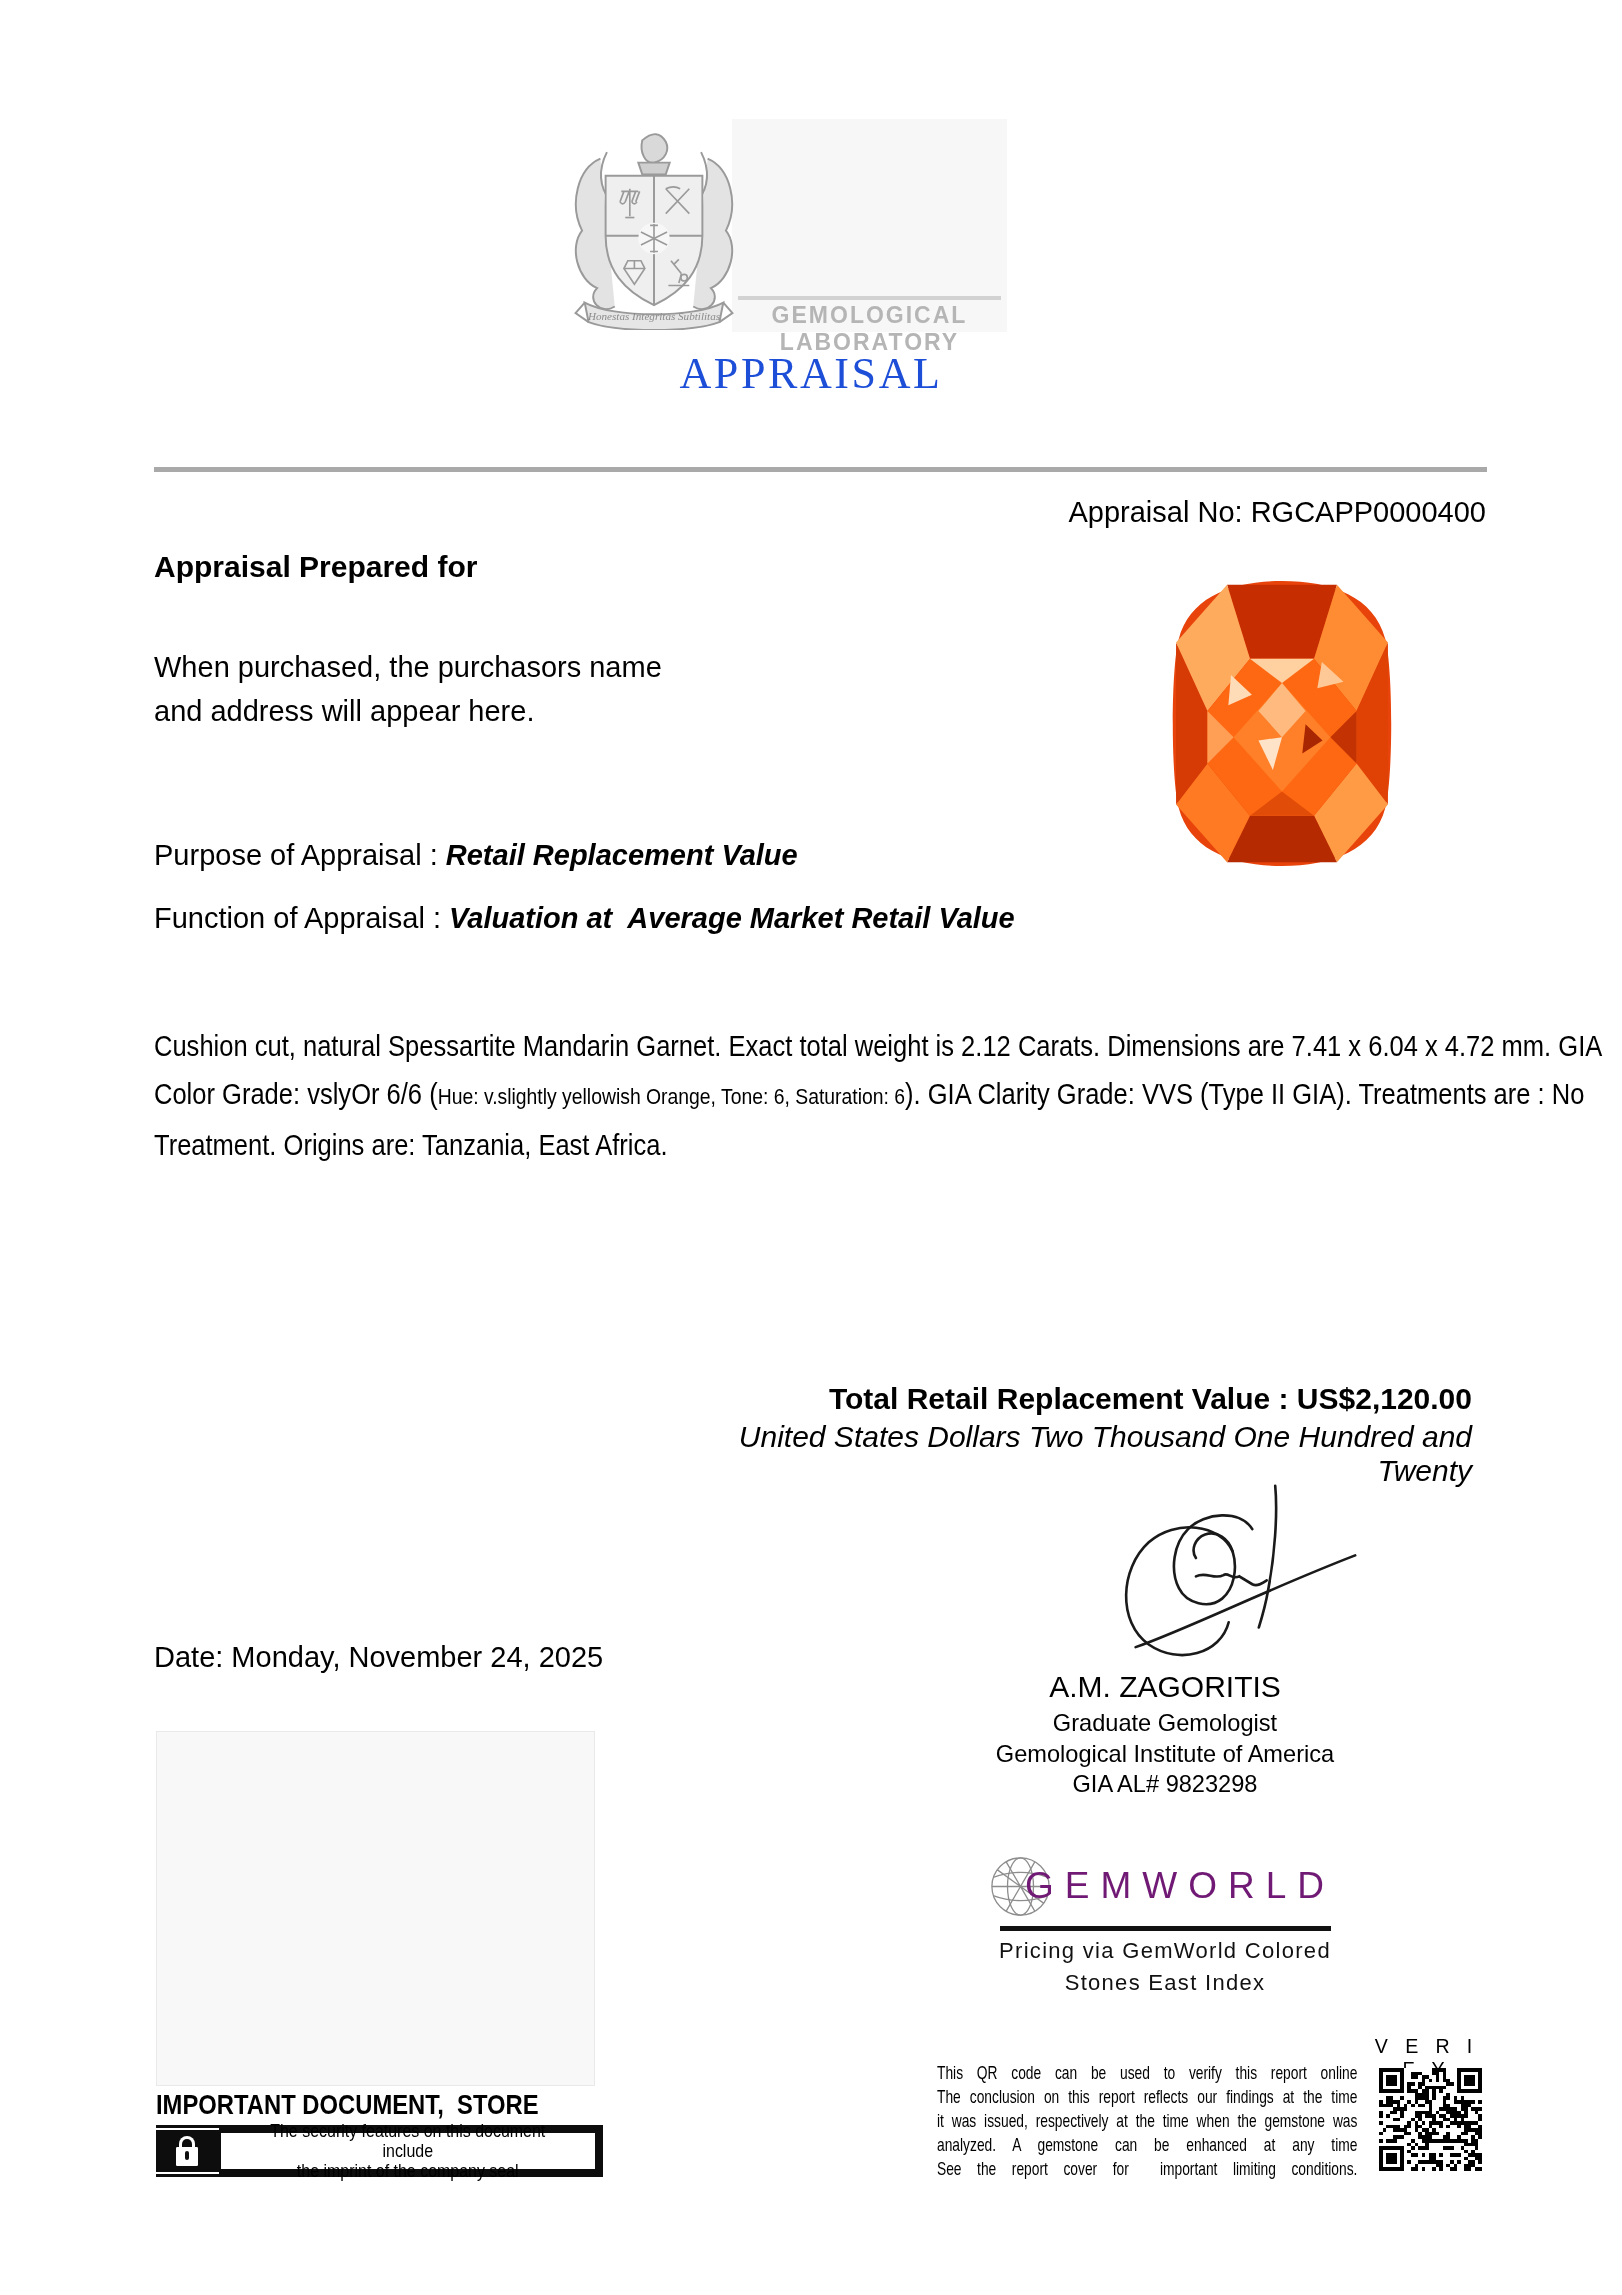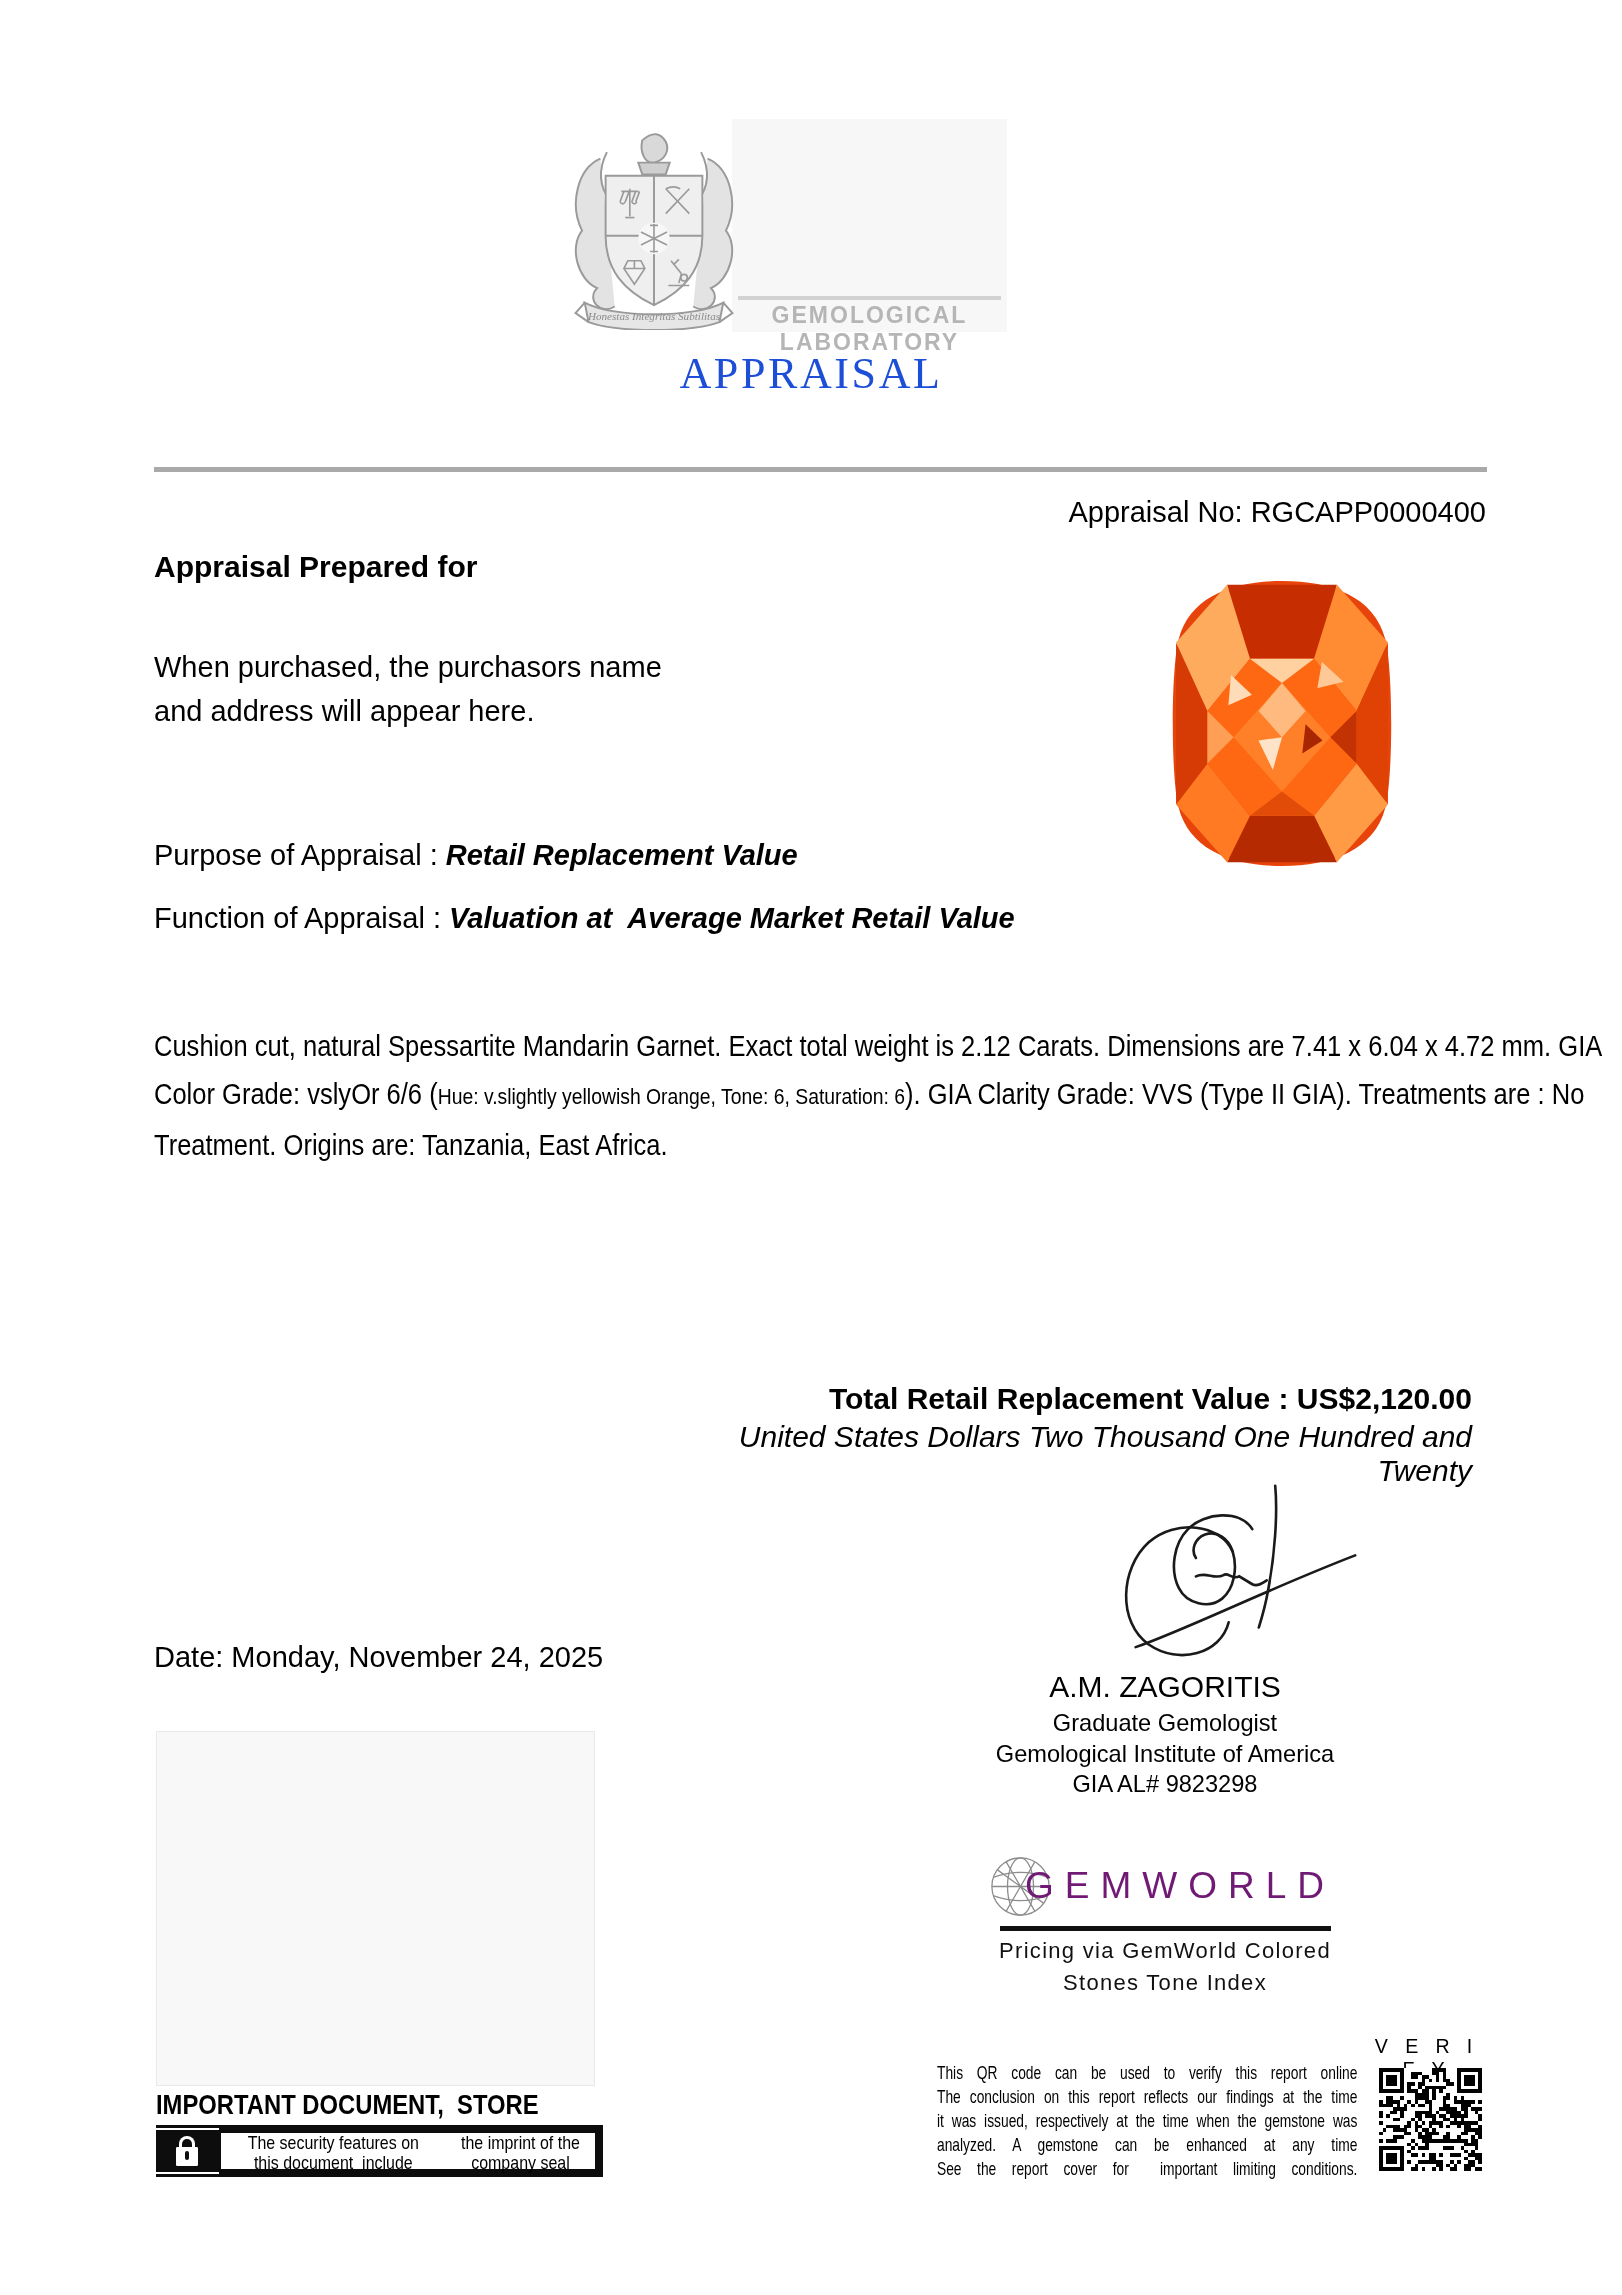--- a/index.html
+++ b/index.html
@@ -65,21 +65,21 @@
   .verify-label{left:1361px;top:2035px;width:131px;text-align:center;font-size:19.6px;letter-spacing:5.9px;}
   .qr-text{left:937px;top:2061px;width:539px;transform:scaleX(0.78);transform-origin:left top;
            font-size:17.7px;line-height:24px;}
   .qr-text div{text-align:justify;text-align-last:justify;white-space:pre-wrap;}
   .qr{left:1379px;top:2068px;}
 
   .important{left:156px;top:2089px;width:530px;transform:scaleX(0.85);transform-origin:left top;
              font-size:28px;font-weight:bold;}
   .security-box{left:156px;top:2125px;width:447px;height:52px;background:#0d0d0d;}
   .security-inner{position:absolute;left:63px;top:5.9px;right:6.5px;bottom:5.9px;background:#ffffff;
-                  border:2px solid #0d0d0d;display:flex;flex-direction:row;justify-content:center;}
+                  border:2px solid #0d0d0d;display:flex;flex-direction:column;justify-content:center;}
   .security-strip-top{position:absolute;left:0;top:2.6px;width:63px;height:2px;background:#fff;}
   .security-strip-bot{position:absolute;left:0;bottom:2.6px;width:63px;height:2px;background:#fff;}
   .security-text{font-size:19px;line-height:20px;text-align:center;transform:scaleX(0.84);
                  transform-origin:center;}
   .lock{position:absolute;left:19.6px;top:10.5px;width:23.6px;height:31px;}
   .lock-shackle{position:absolute;left:3.9px;top:0;width:9.2px;height:11.8px;border:3.3px solid #fff;
                 border-bottom:none;border-radius:7.9px 7.9px 0 0;}
   .lock-body{position:absolute;left:0;top:11.8px;width:22px;height:18.3px;background:#fff;border-radius:1.3px;}
   .lock-hole{position:absolute;left:9.2px;top:15.7px;width:4.6px;height:9.2px;background:#0d0d0d;border-radius:2px;}
 </style>
@@ -199,21 +199,21 @@
     <g stroke="#8d8d8d" fill="none" stroke-width="2">
       <circle cx="50" cy="50" r="44"></circle>
       <ellipse cx="50" cy="50" rx="20" ry="44"></ellipse>
       <path d="M8,36 C35,26 65,26 92,36 M8,64 C35,74 65,74 92,64 M6,50 L94,50"></path>
       <path d="M28,12 L72,88 M72,12 L28,88 M14,24 L86,76"></path>
     </g>
   </svg>
   <div class="abs gw-brand">GEMWORLD</div>
   <div class="abs gw-underline"></div>
   <div class="abs gw-cap gw-cap1">Pricing via GemWorld Colored</div>
-  <div class="abs gw-cap gw-cap2">Stones Tone Index</div>
+  <div class="abs gw-cap gw-cap2">Stones East Index</div>
 
   <div class="abs verify-label">V E R I F Y</div>
   <div class="abs qr-text">
     <div>This QR code can be used to verify this report online</div>
     <div>The conclusion on this report reflects our findings at the time</div>
     <div>it was issued, respectively at the time when the gemstone was</div>
     <div>analyzed. A gemstone can be enhanced at any time</div>
     <div>See the report cover for  important limiting conditions.</div>
   </div>
   <svg class="abs qr" id="qr" width="103" height="103" viewBox="0 0 29 29" shape-rendering="crispEdges">

